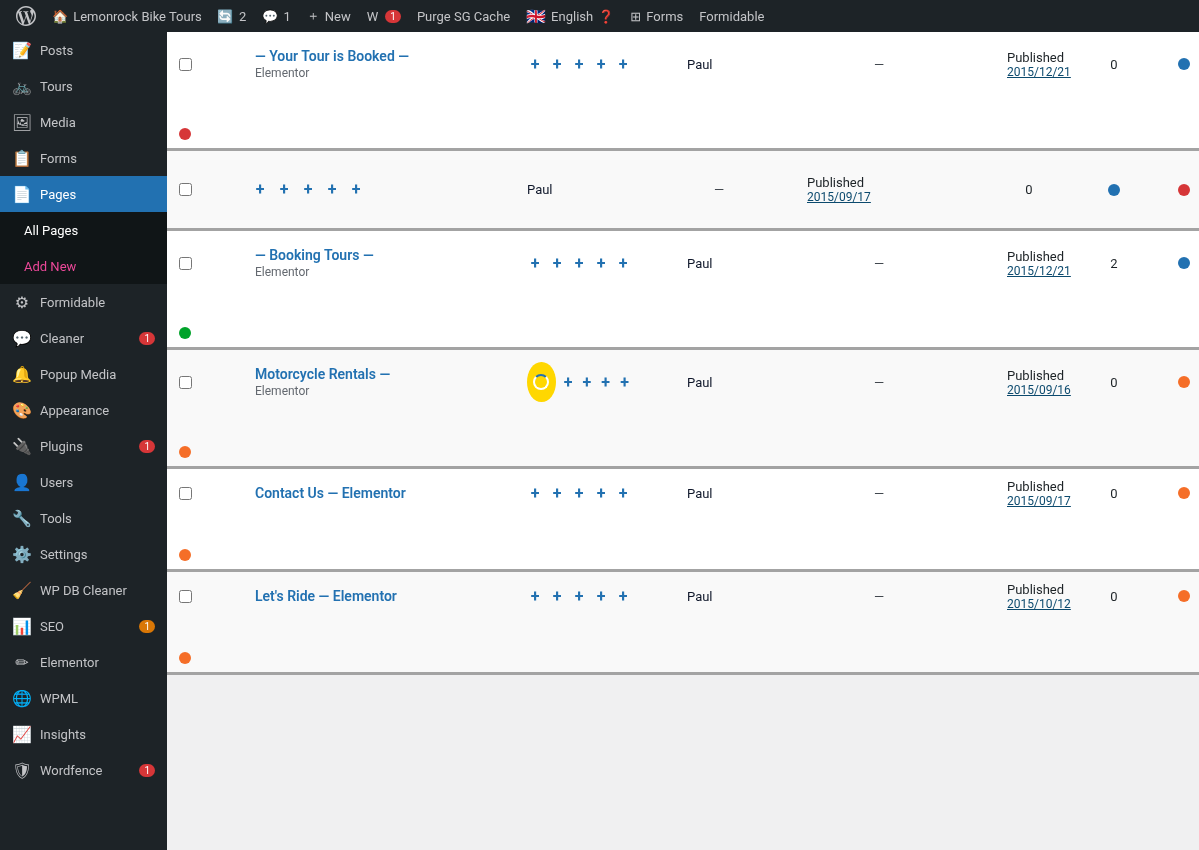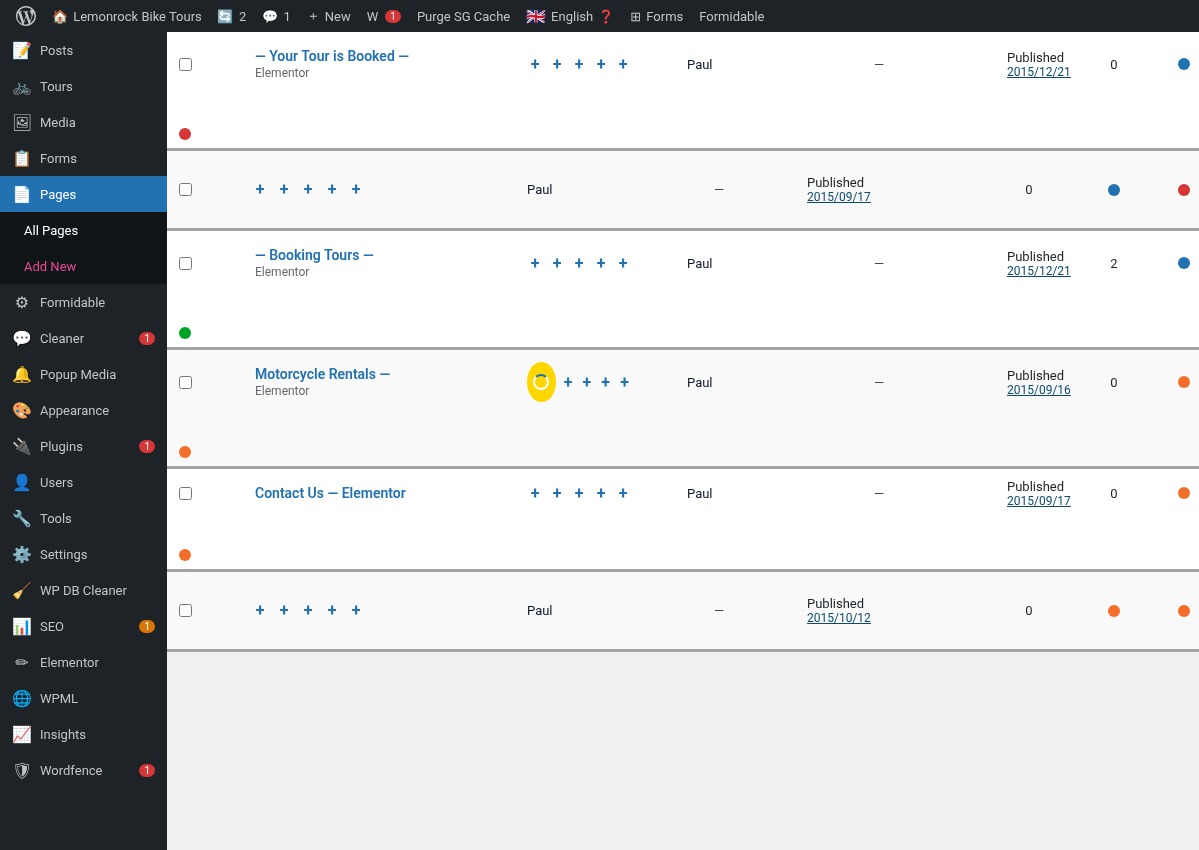--- a/index.html
+++ b/index.html
@@ -439,20 +439,23 @@
         </div>
         <div class="cell-extra">
           <span class="dot dot-orange"></span>
         </div>
       </div>
 
       <div class="table-row alt">
         <div class="cell-checkbox">
           <input type="checkbox" style="">
         </div>
+        <div class="cell-title">
+          <div class="page-title">Let's Ride — Elementor</div>
+        </div>
         <div class="cell-actions action-group">
           <span class="action-plus">+</span>
           <span class="action-plus">+</span>
           <span class="action-plus">+</span>
           <span class="action-plus">+</span>
           <span class="action-plus">+</span>
         </div>
         <div class="cell-author">Paul</div>
         <div class="cell-dash">—</div>
         <div class="cell-date">

